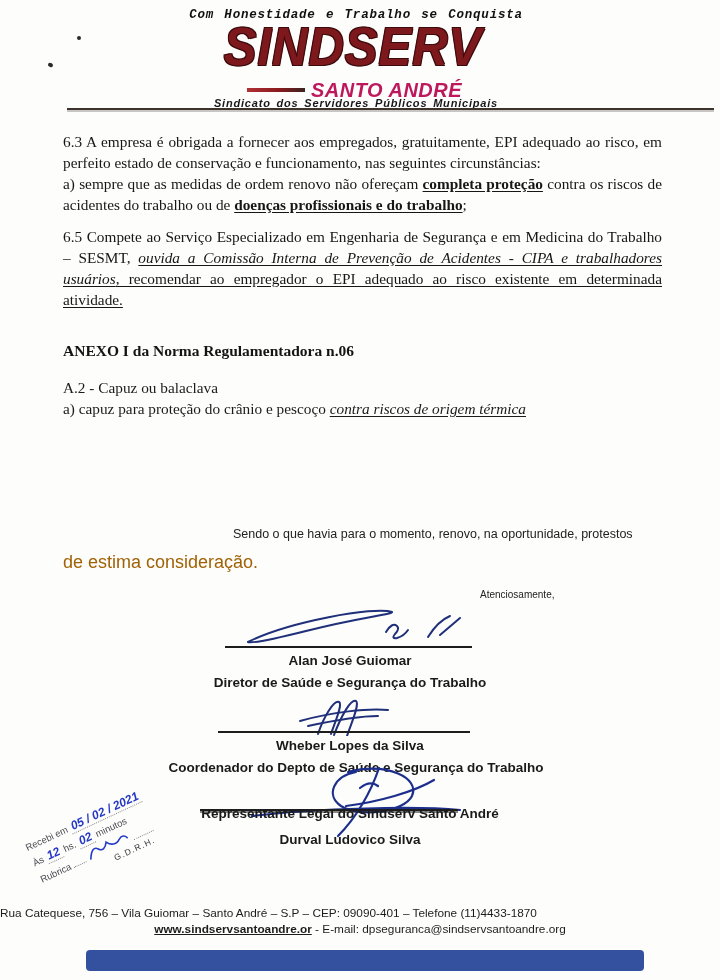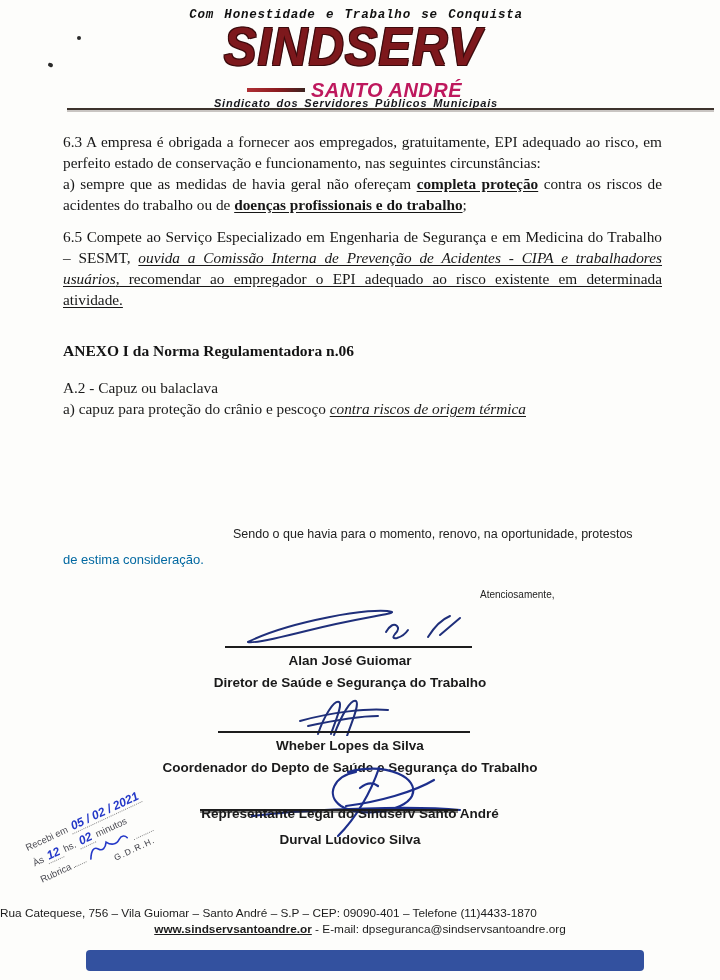--- a/index.html
+++ b/index.html
@@ -59,34 +59,34 @@
   .anexo{
     position:absolute;left:63px;top:342px;width:599px;
     font-size:15.5px;font-weight:bold;color:#141414;
   }
   .a2line{position:absolute;left:63px;top:379px;width:599px;font-size:15.3px;}
   .a2item{position:absolute;left:63px;top:400px;width:599px;font-size:15.3px;}
 
   
   .sans{font-family:"Liberation Sans",sans-serif;}
   .closing1{position:absolute;left:233px;top:527px;font-size:12.5px;color:#222;}
-  .closing2{position:absolute;left:63px;top:552px;font-size:13px;color:#0369a1;}
+  .closing2{position:absolute;left:63px;top:552px;font-size:18px;color:#a16207;}
   .regards{position:absolute;left:480px;top:589px;font-size:10px;color:#222;}
 
   
   .sigline{position:absolute;height:2px;background:#1d1d1d;}
   .sl1{left:225px;top:646px;width:247px;}
   .sl2{left:218px;top:731px;width:252px;}
   .sl3{left:200px;top:809px;width:258px;box-shadow:0 2px 0 rgba(20,20,20,.5);}
   .signame{
     position:absolute;left:0;width:700px;text-align:center;
     font-family:"Liberation Sans",sans-serif;font-weight:bold;font-size:13.5px;color:#1a1a1a;
   }
   .n1{top:653px;} .t1{top:675px;}
-  .n2{top:738px;} .t2{top:760px;}
+  .n2{top:738px;} .t2{top:760px;padding-left:6px;}
   .n3{top:832px;} .t3{top:806px;}
   .sigsvg{position:absolute;}
   .sv1{left:240px;top:606px;}
   .sv2{left:288px;top:696px;}
   .sv3{left:228px;top:760px;}
 
   
   .stamp{
     position:absolute;left:26px;top:796px;width:196px;
     transform:rotate(-25deg);transform-origin:50% 50%;
@@ -123,21 +123,21 @@
   <div class="logo-title">SINDSERV</div>
   <div class="logo-sub">
     <span class="logo-dash"></span>
     <span class="logo-subtitle">SANTO ANDRÉ</span>
   </div>
   <div class="logo-caption">Sindicato dos Servidores Públicos Municipais</div>
   <div class="header-rule"></div>
 
   <div class="para p63">
     <div>6.3 A empresa é obrigada a fornecer aos empregados, gratuitamente, EPI adequado ao risco, em perfeito estado de conservação e funcionamento, nas seguintes circunstâncias:</div>
-    <div><span>a) sempre que as medidas de havia geral não ofereçam </span><span class="em-bold">completa proteção</span><span> contra os riscos de acidentes do trabalho ou de </span><span class="em-bold">doenças profissionais e do trabalho</span><span>;</span></div>
+    <div><span>a) sempre que as medidas de ordem renovo não ofereçam </span><span class="em-bold">completa proteção</span><span> contra os riscos de acidentes do trabalho ou de </span><span class="em-bold">doenças profissionais e do trabalho</span><span>;</span></div>
   </div>
 
   <div class="para p65"><span>6.5 Compete ao Serviço Especializado em Engenharia de Segurança e em Medicina do Trabalho – SESMT, </span><span class="em-it">ouvida a Comissão Interna de Prevenção de Acidentes - CIPA e trabalhadores usuários</span><span class="un">, recomendar ao empregador o EPI adequado ao risco existente em determinada atividade.</span></div>
 
   <div class="anexo">ANEXO I da Norma Regulamentadora n.06</div>
   <div class="a2line">A.2 - Capuz ou balaclava</div>
   <div class="a2item"><span>a) capuz para proteção do crânio e pescoço </span><span class="em-it">contra riscos de origem térmica</span></div>
 
   <div class="closing1 sans">Sendo o que havia para o momento, renovo, na oportunidade, protestos</div>
   <div class="closing2 sans">de estima consideração.</div>

